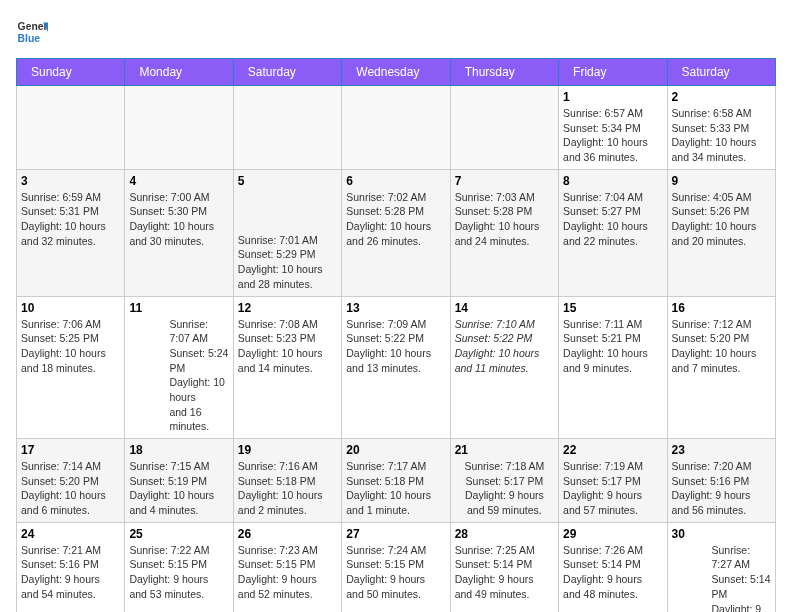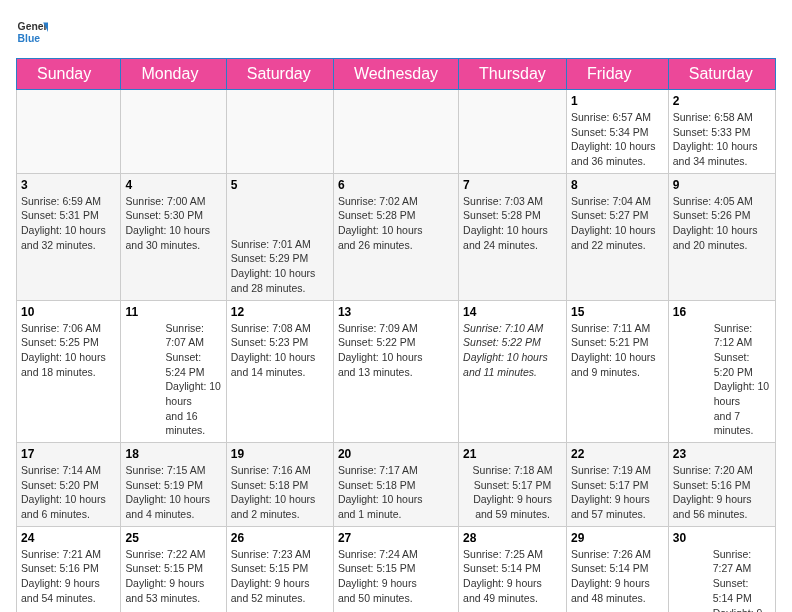--- a/index.html
+++ b/index.html
@@ -36,24 +36,24 @@
     .location {
       font-size: 14px;
       color: #555;
     }
     table {
       width: 100%;
       border-collapse: collapse;
       font-size: 10.5px;
     }
     th {
-      background-color: #ec4899;
+      background-color: #8b5cf6;
       color: #fff;
-      padding: 6px 20px;
-      font-size: 16px;
+      padding: 6px 14px;
+      font-size: 12px;
       font-weight: normal;
       text-align: left;
       border: 1px solid #2a7dc9;
     }
     td {
       border: 1px solid #ccc;
       padding: 4px;
       vertical-align: top;
       width: 108px;
       min-height: 80px;
@@ -218,21 +218,21 @@
         </td>
         <td>
           <div class="day-num">15</div>
           <div class="day-info" style="white-space: pre-line;">Sunrise: 7:11 AM
 Sunset: 5:21 PM
 Daylight: 10 hours
 and 9 minutes.</div>
         </td>
         <td>
           <div class="day-num">16</div>
-          <div class="day-info" style="white-space: pre-line; margin-left: 41px;">Sunrise: 7:12 AM
+          <div class="day-info" style="white-space: pre-line;">Sunrise: 7:12 AM
 Sunset: 5:20 PM
 Daylight: 10 hours
 and 7 minutes.</div>
         </td>
       </tr>
       <tr class="row-shaded">
         <td>
           <div class="day-num">17</div>
           <div class="day-info" style="white-space: pre-line;">Sunrise: 7:14 AM
 Sunset: 5:20 PM

